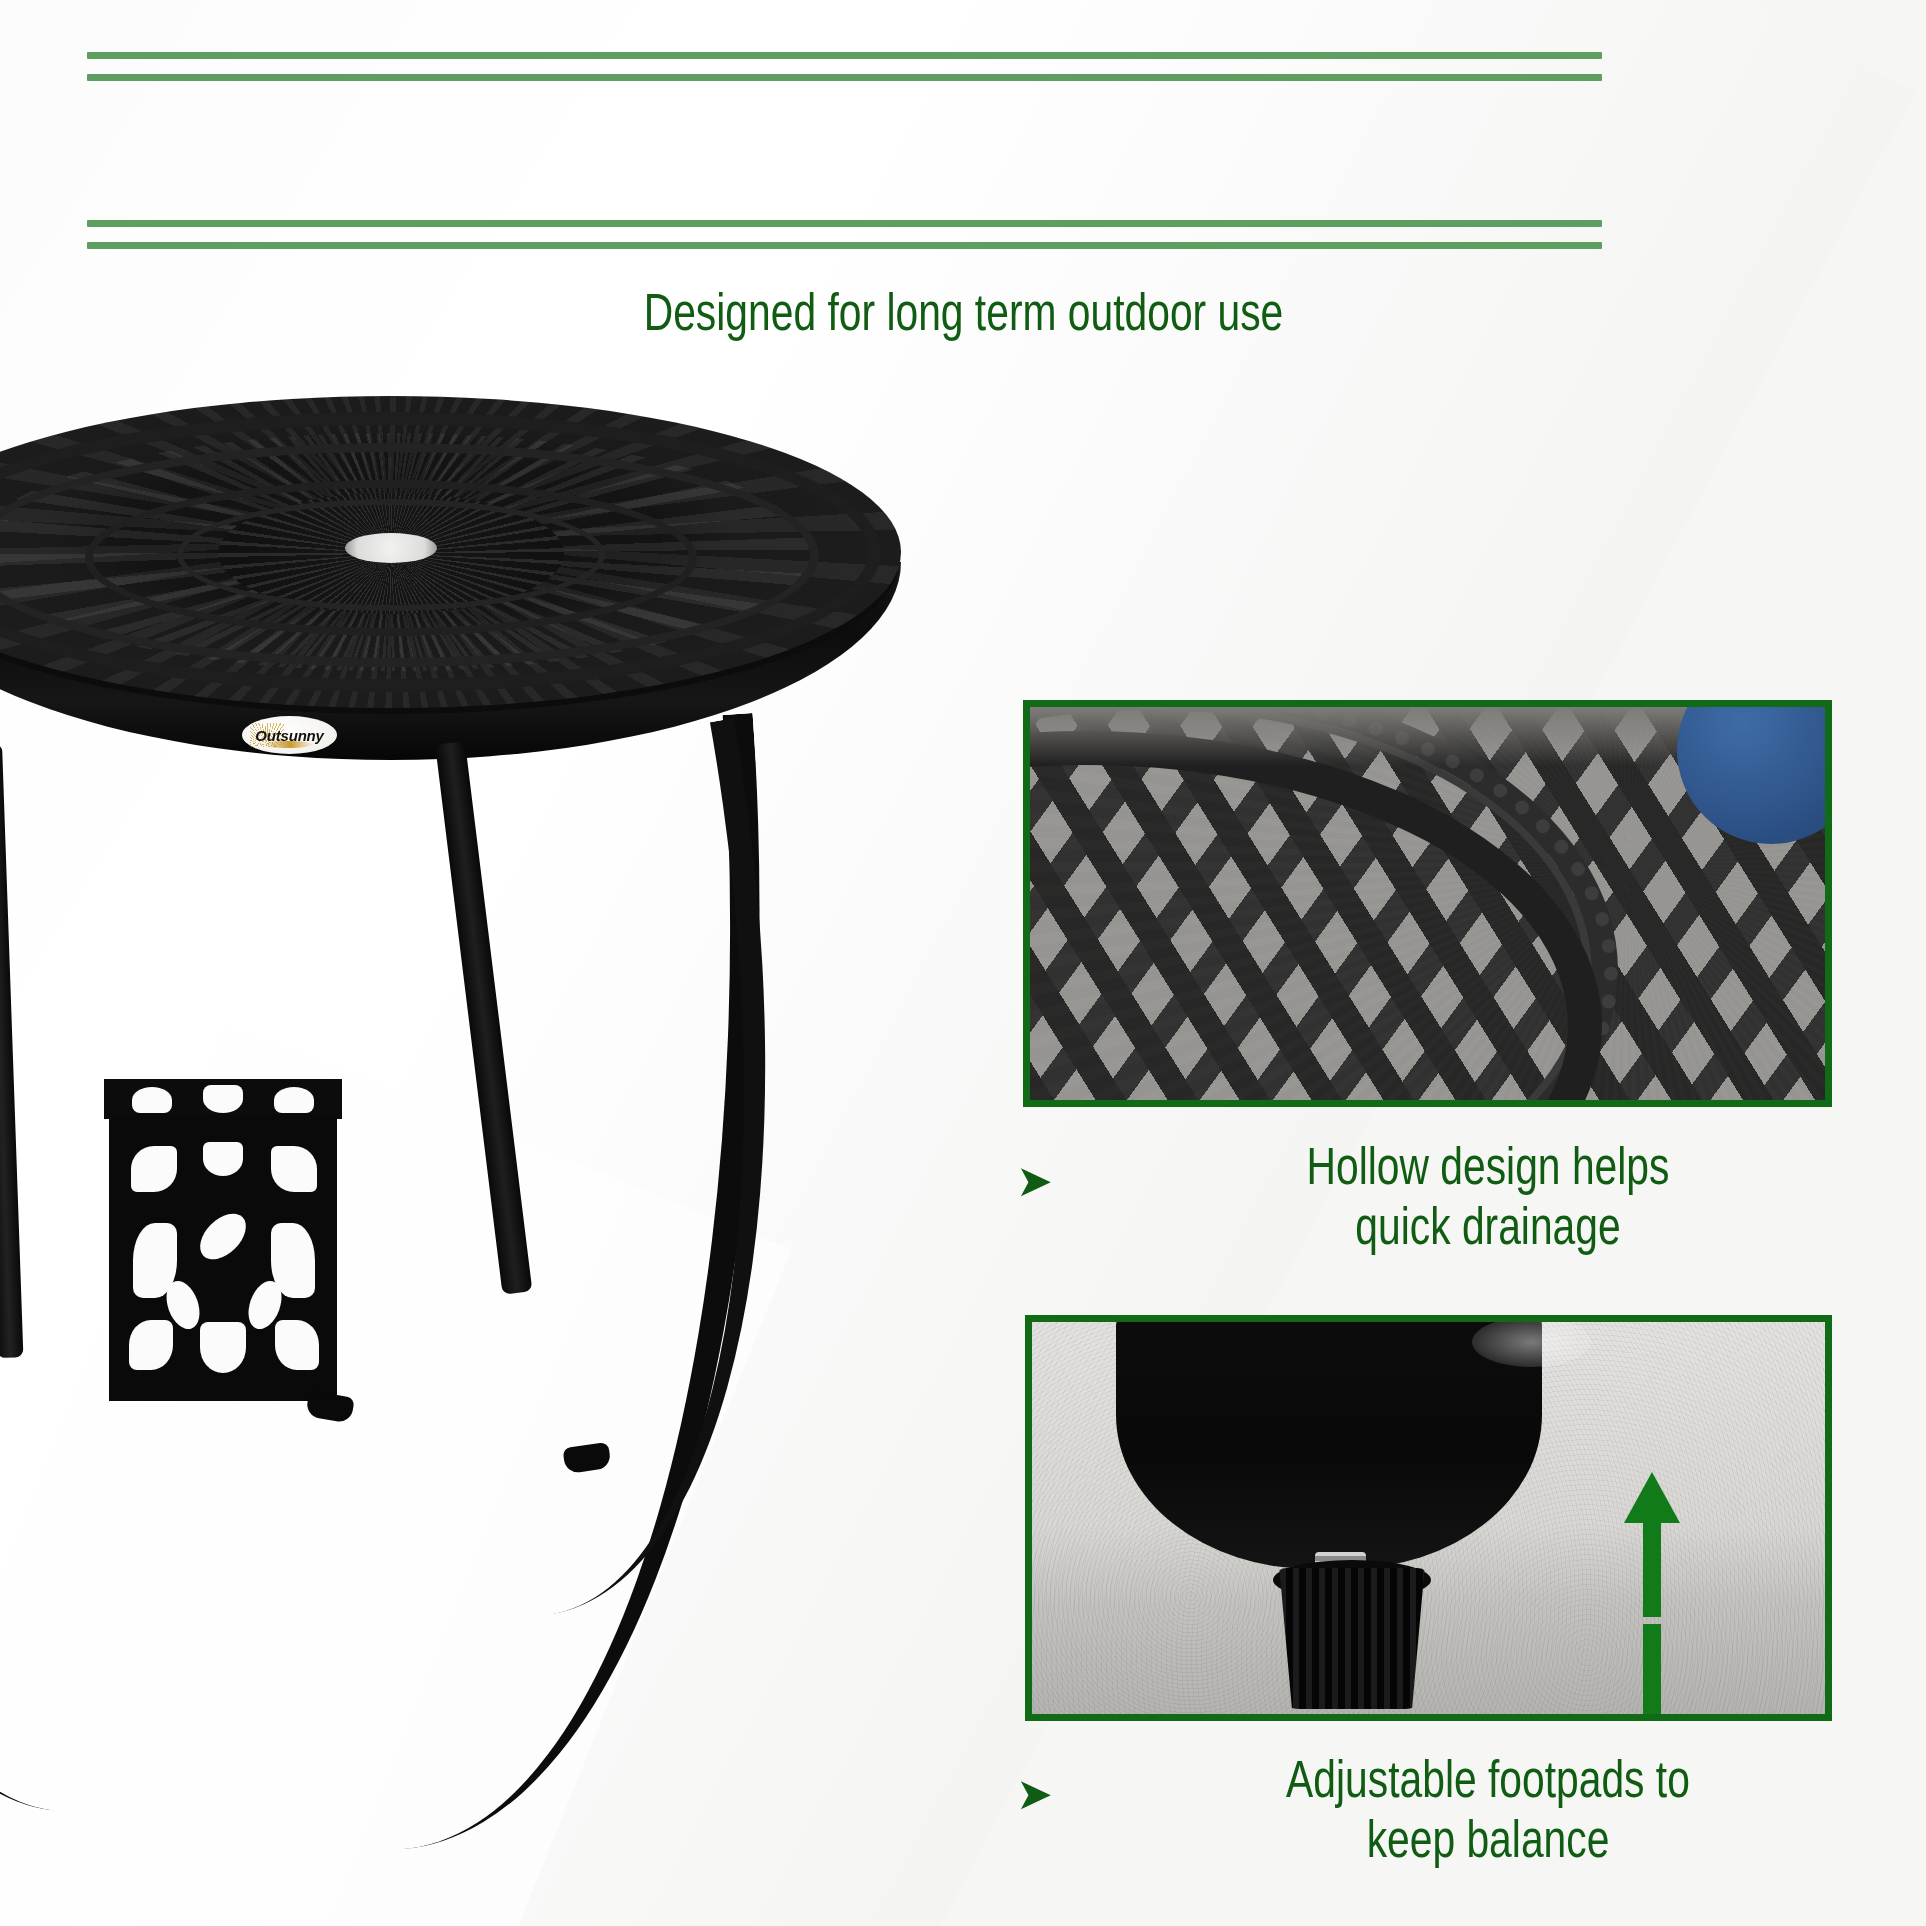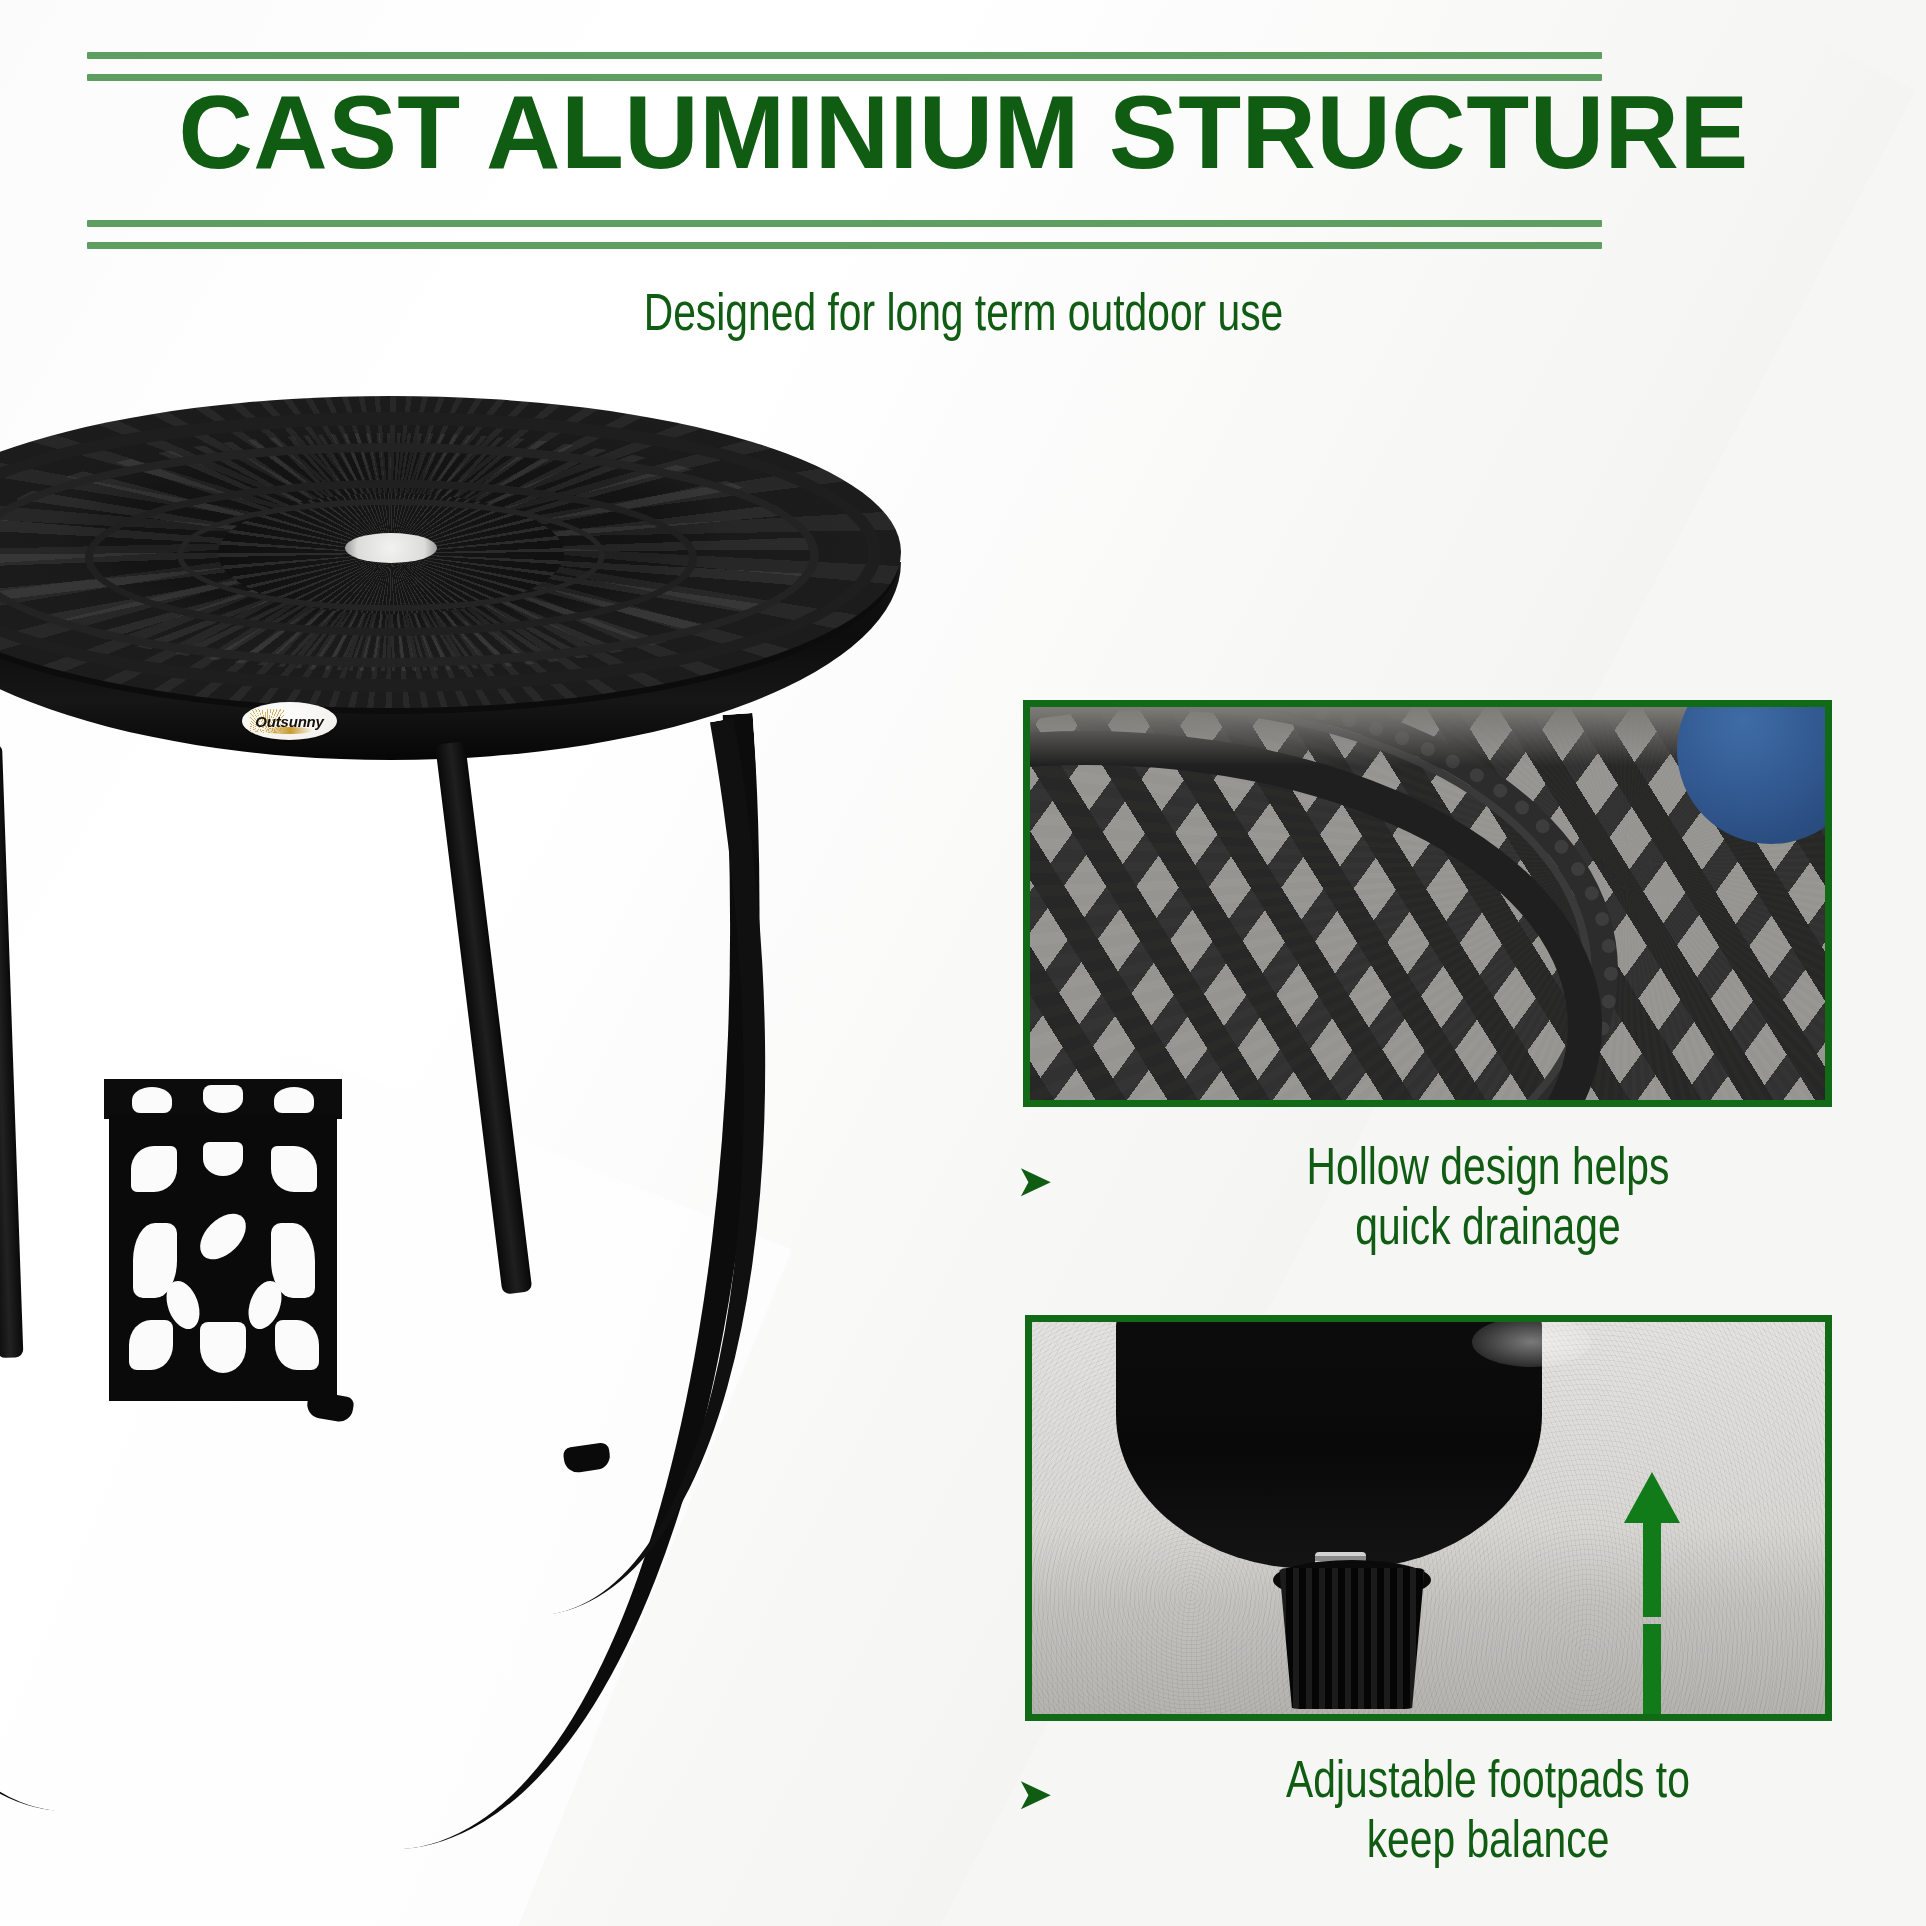--- a/index.html
+++ b/index.html
@@ -114,21 +114,21 @@
     background:linear-gradient(180deg,#131313 0%,#0d0d0d 38%,#161616 70%,#060606 100%);
     box-shadow:inset 0 6px 10px rgba(255,255,255,0.06);
   }
   .rim-hi {
     position:absolute; left:3%; top:186px; width:94%; height:26px;
     border-radius:50%;
     background:linear-gradient(90deg,rgba(255,255,255,0.0),rgba(255,255,255,0.13),rgba(255,255,255,0.0));
   }
   
   .badge {
-    position:absolute; left:361px; top:306px;
+    position:absolute; left:361px; top:320px;
     width:95px; height:38px; border-radius:50%;
     background:radial-gradient(ellipse at 40% 35%,#ffffff 0%,#f3f2ee 70%,#e2e1dc 100%);
     display:flex; align-items:center; justify-content:center;
     box-shadow:0 1px 2px rgba(0,0,0,0.4);
     overflow:hidden;
   }
   .badge-sun {
     position:absolute; left:8px; top:7px; width:34px; height:24px;
     background:
       repeating-conic-gradient(from 200deg at 50% 100%,
@@ -350,21 +350,20 @@
   <div class="ray ray-b"></div>
   <div class="ray ray-c"></div>
 </div>
 
 <div id="header">
   <div class="rule-group" id="rules-top">
     <div class="rule"></div>
     <div class="rule"></div>
   </div>
 
-  <div id="title">CAST ALUMINIUM STRUCTURE</div>
 
   <div class="rule-group" id="rules-bottom">
     <div class="rule"></div>
     <div class="rule"></div>
   </div>
 
   <div id="subtitle">Designed for long term outdoor use</div>
 </div>
 
 <div id="hero">

